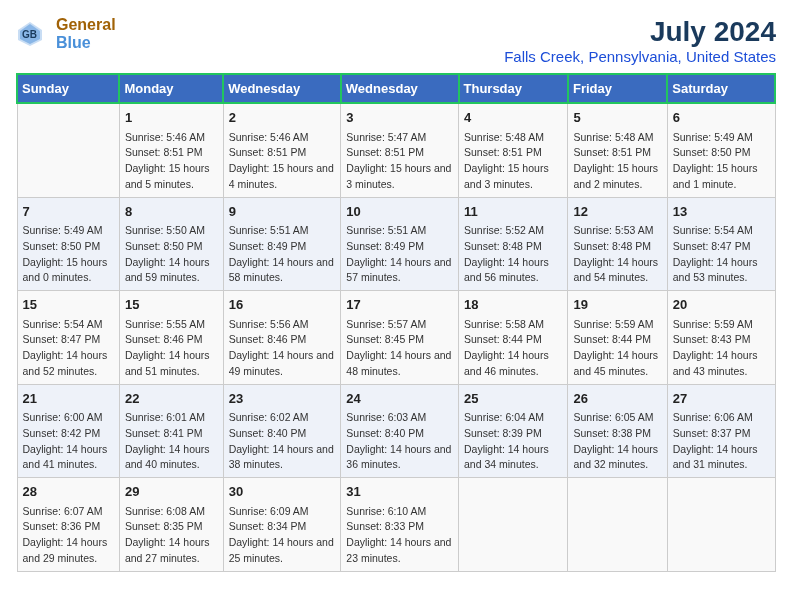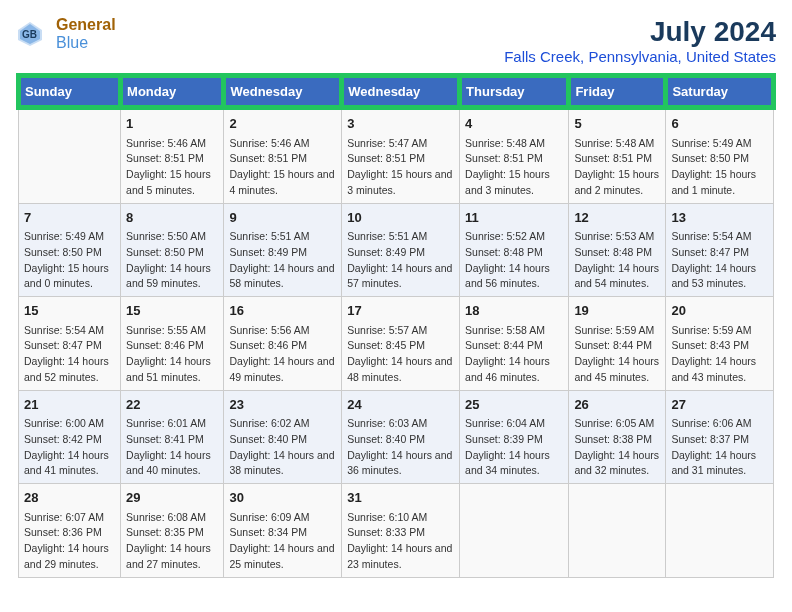--- a/index.html
+++ b/index.html
@@ -43,21 +43,21 @@
       border-collapse: collapse;
       font-size: 11px;
     }
     thead tr th {
       background: #3a6bbf;
       color: #fff;
       padding: 6px 4px;
       text-align: left;
       font-size: 13px;
       font-weight: bold;
-      border: 5px solid #22c55e;
+      border: 2px solid #22c55e;
     }
     tbody tr td {
       border: 1px solid #ccc;
       padding: 4px 5px;
       vertical-align: top;
       font-size: 11px;
       color: #222;
       line-height: 1.5;
     }
     tbody tr:nth-child(odd) td {
@@ -81,21 +81,21 @@
 
 <div class="header">
   <div class="logo">
     <svg class="logo-icon" viewBox="0 0 28 28">
       <polygon points="14,2 26,10 26,20 14,26 2,20 2,10" fill="#4a90d9" opacity="0.3"></polygon>
       <polygon points="14,4 24,11 24,19 14,24 4,19 4,11" fill="#4a90d9" opacity="0.5"></polygon>
       <text x="6" y="18" font-size="10" font-weight="bold" fill="#1a3a5c">GB</text>
     </svg>
     <div>
       <div style="font-size:16px;font-weight:bold;color:#a16207;line-height:1.1">General</div>
-      <div style="font-size:16px;font-weight:normal;color:#4a90d9;line-height:1.1">Blue</div>
+      <div style="font-size:16px;font-weight:bold;color:#4a90d9;line-height:1.1">Blue</div>
     </div>
   </div>
   <div class="title-block">
     <div class="main-title">July 2024</div>
     <div class="subtitle">Falls Creek, Pennsylvania, United States</div>
   </div>
 </div>
 
 <table>
   <thead>

